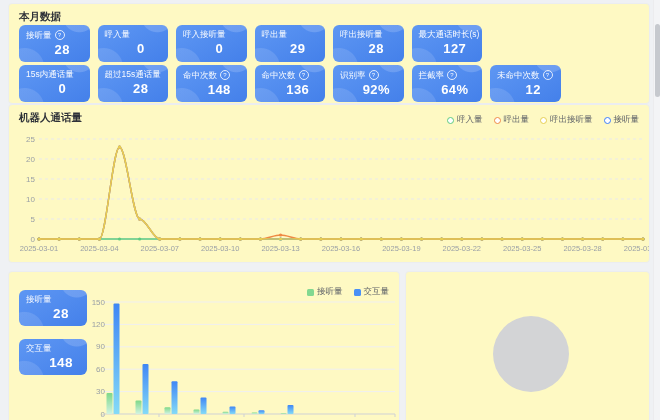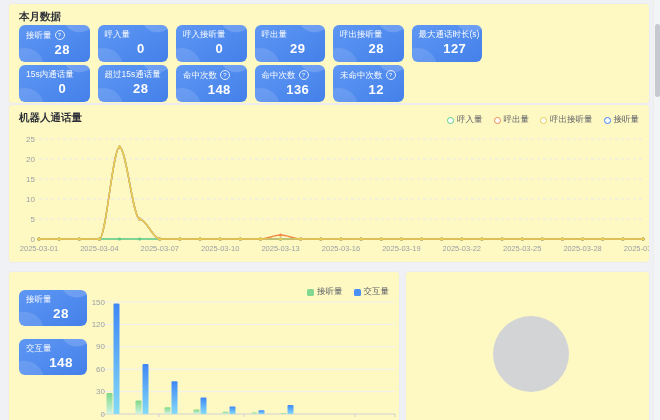--- a/index.html
+++ b/index.html
@@ -101,20 +101,34 @@
             <span class="info-icon">?</span>
           </div>
           <div class="stat-value">148</div>
         </div>
         <div class="stat-card">
           <div class="stat-label-row">
             <span class="stat-label">命中次数</span>
             <span class="info-icon">?</span>
           </div>
           <div class="stat-value">136</div>
+        </div>
+        <div class="stat-card">
+          <div class="stat-label-row">
+            <span class="stat-label">识别率</span>
+            <span class="info-icon">?</span>
+          </div>
+          <div class="stat-value">92%</div>
+        </div>
+        <div class="stat-card">
+          <div class="stat-label-row">
+            <span class="stat-label">拦截率</span>
+            <span class="info-icon">?</span>
+          </div>
+          <div class="stat-value">64%</div>
         </div>
         <div class="stat-card">
           <div class="stat-label-row">
             <span class="stat-label">未命中次数</span>
             <span class="info-icon">?</span>
           </div>
           <div class="stat-value">12</div>
         </div>
       </div>
   </section>

